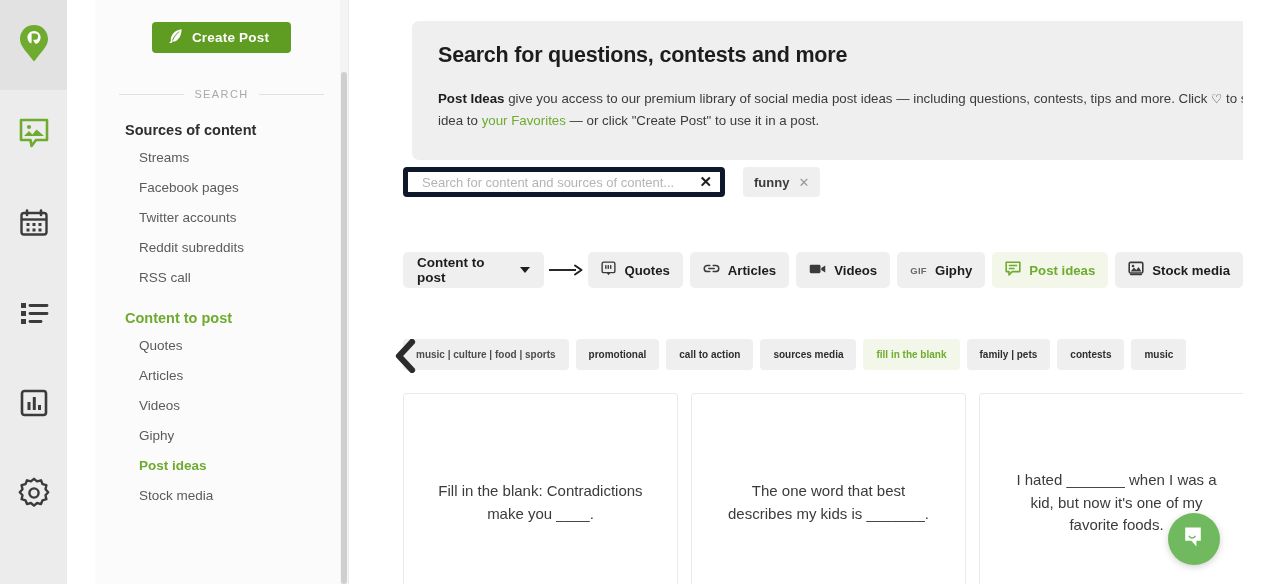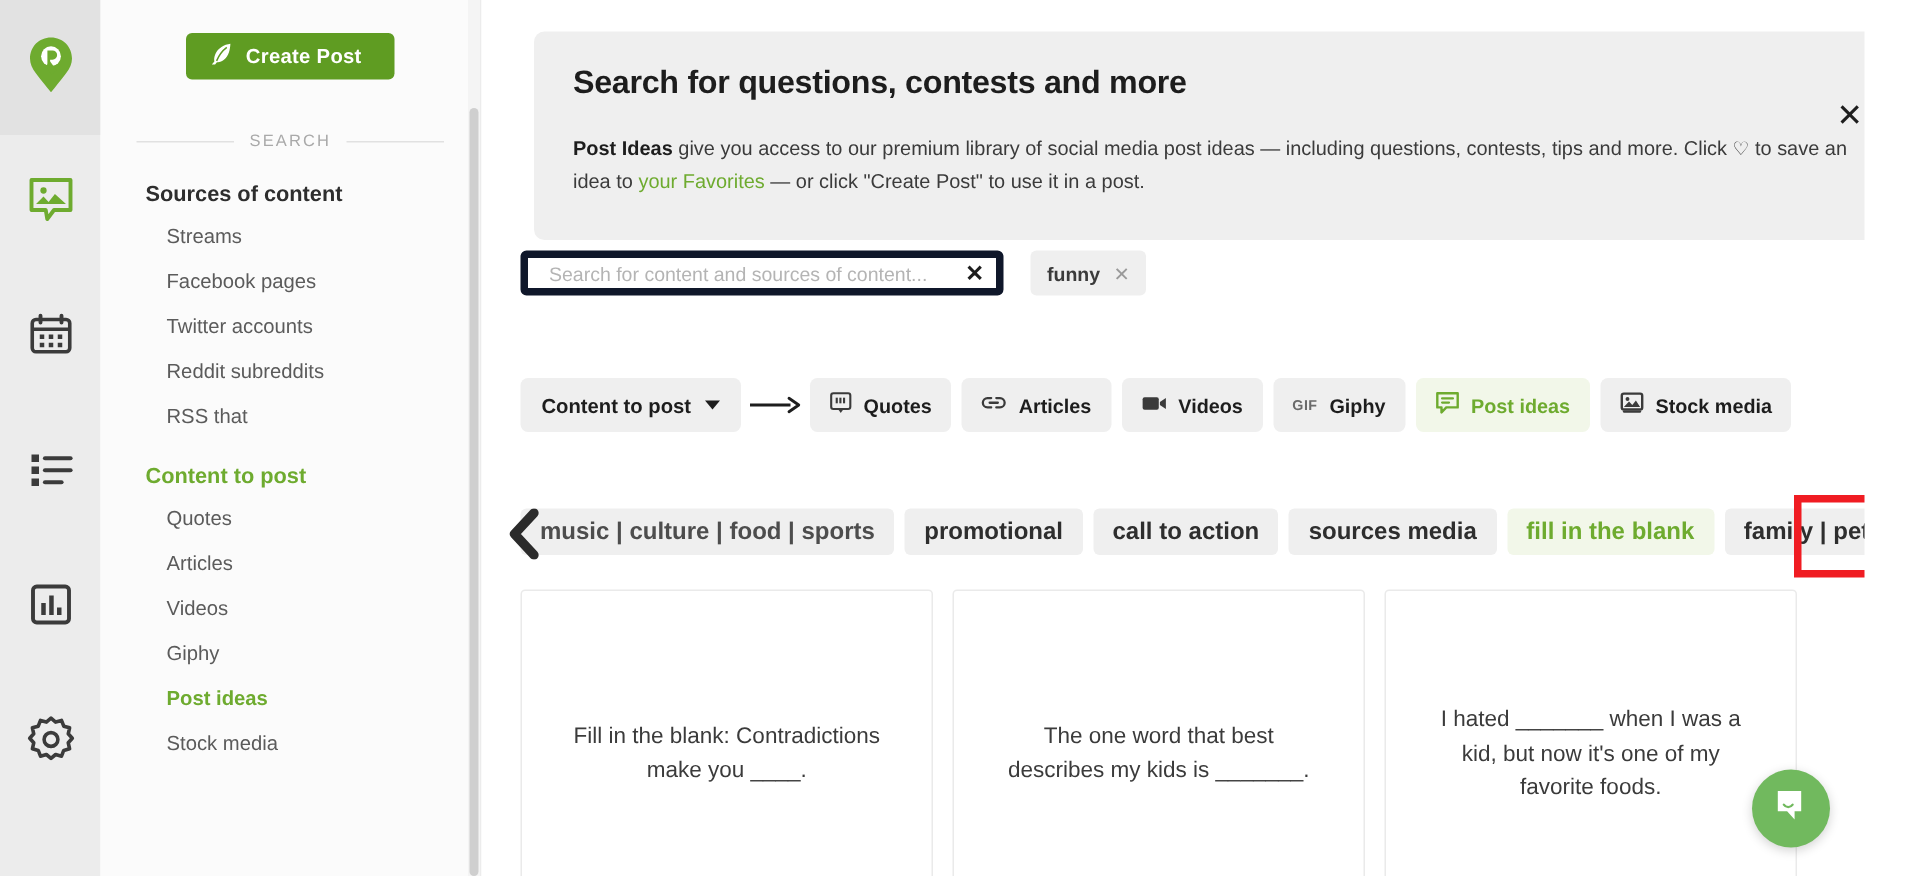--- a/index.html
+++ b/index.html
@@ -14,20 +14,21 @@
     background: #ffffff;
     font-family: "Liberation Sans", sans-serif;
     color: #3d3d3d;
     -webkit-font-smoothing: antialiased;
   }
   .app {
     position: relative;
     width: 1243px;
     height: 584px;
     display: flex;
+    gap: 28px;
   }
 
   
   .rail {
     width: 67px;
     height: 584px;
     background: #ececec;
     flex: 0 0 67px;
     position: relative;
   }
@@ -305,21 +306,21 @@
     display: flex;
     align-items: center;
   }
   .tab {
     height: 31px;
     background: #efefef;
     border-radius: 4px;
     display: inline-flex;
     align-items: center;
     padding: 0 13px;
-    font-size: 16px;
+    font-size: 10px;
     font-weight: bold;
     color: #2e2e2e;
     cursor: pointer;
     margin-right: 7px;
     white-space: nowrap;
   }
   .tab.first { color: #4d4d4d; }
   .tab.selected { background: #f2f7e9; color: #6eab2f; }
   .scroll-left {
     position: absolute;
@@ -483,21 +484,21 @@
       <span class="line"></span>
       <span>SEARCH</span>
       <span class="line"></span>
     </div>
 
     <div class="nav-group-title">Sources of content</div>
     <div class="nav-link">Streams</div>
     <div class="nav-link">Facebook pages</div>
     <div class="nav-link">Twitter accounts</div>
     <div class="nav-link">Reddit subreddits</div>
-    <div class="nav-link">RSS that</div>
+    <div class="nav-link">RSS call</div>
 
     <div class="nav-group-title accent">Content to post</div>
     <div class="nav-link">Quotes</div>
     <div class="nav-link">Articles</div>
     <div class="nav-link">Videos</div>
     <div class="nav-link">Giphy</div>
     <div class="nav-link active">Post ideas</div>
     <div class="nav-link">Stock media</div>
 
     <div class="sb-track">

